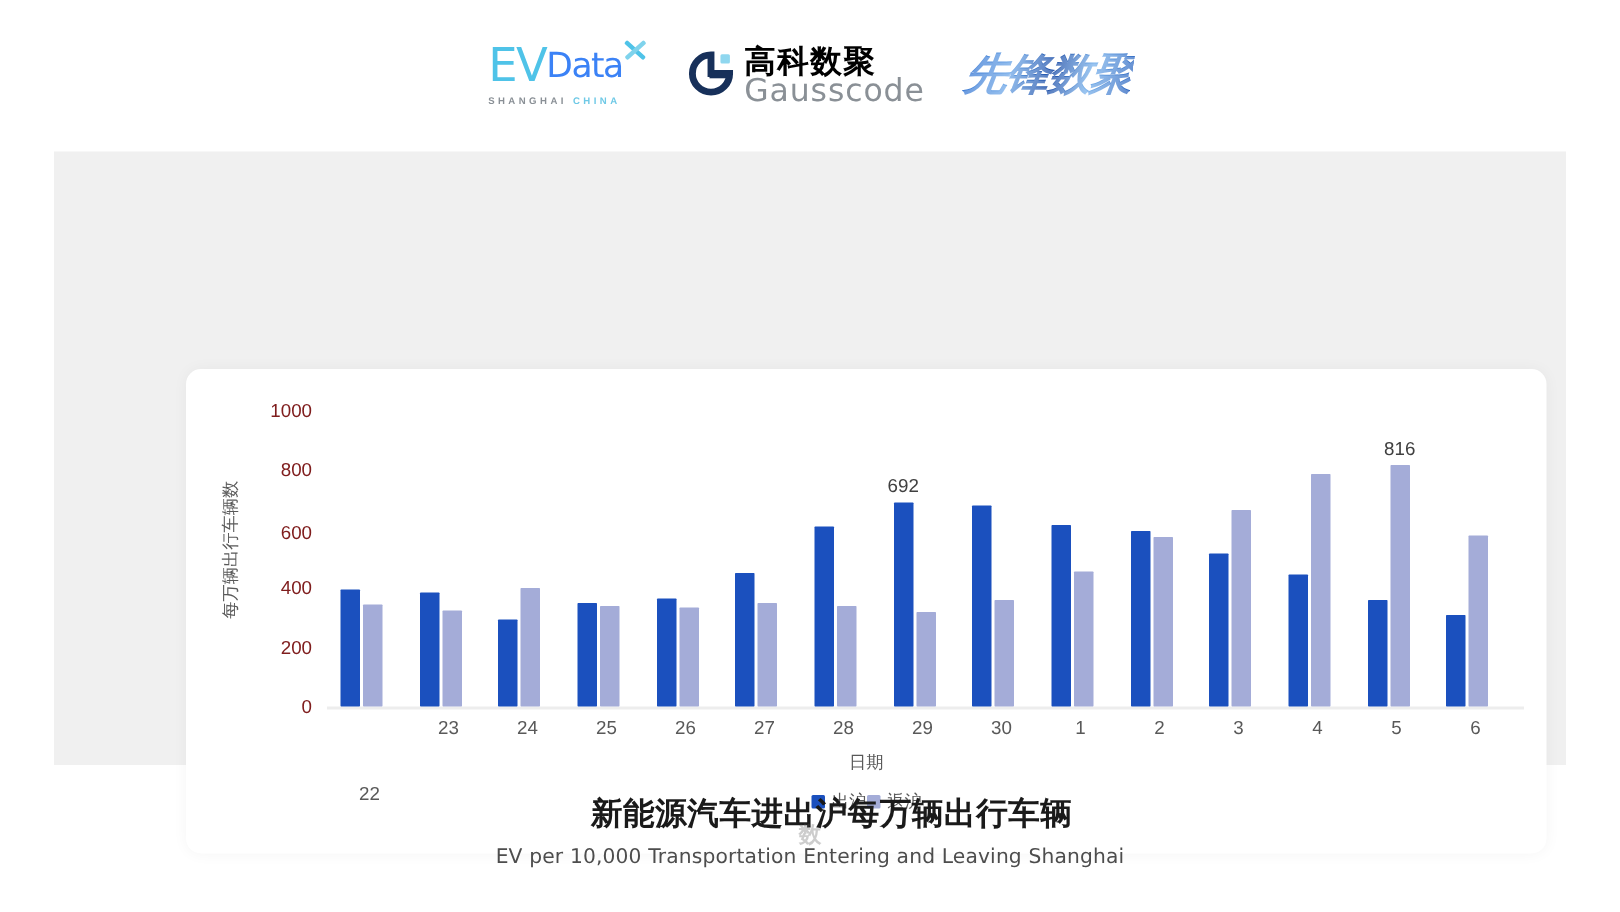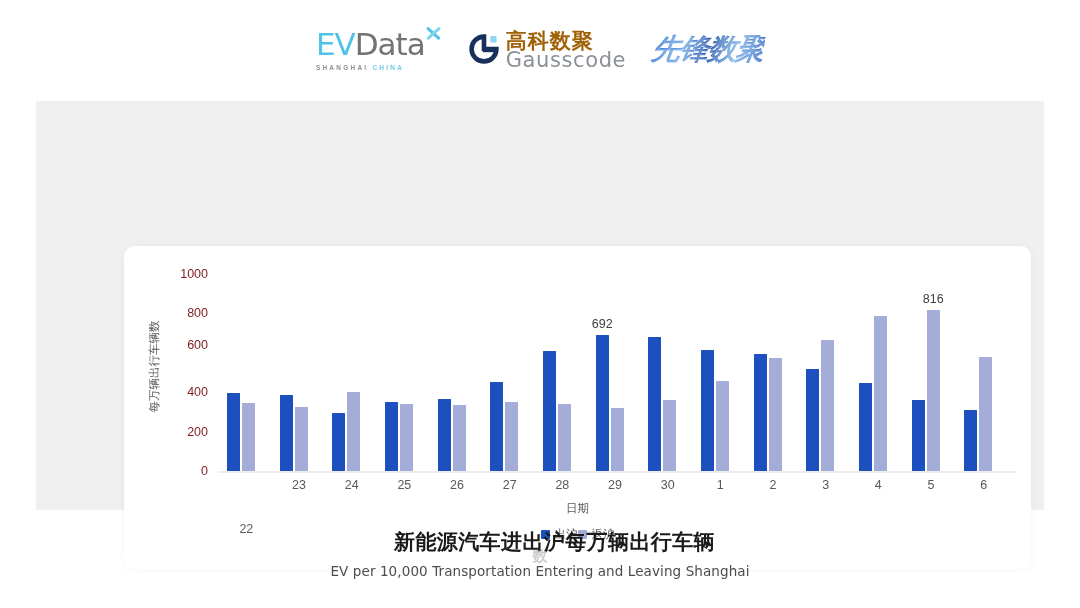--- a/index.html
+++ b/index.html
@@ -18,22 +18,22 @@
   }
   
   .logo-evdata { position: relative; display: flex; flex-direction: column; align-items: flex-start; }
   .evdata-row { display: flex; align-items: flex-start; }
   .evdata-ev {
     font-size: 31px; letter-spacing: -1px; font-weight: 400;
     color: #4FC3E8; line-height: 34px;
     font-family: "DejaVu Sans", sans-serif;
   }
   .evdata-data {
-    font-size: 31px; letter-spacing: -1px; font-weight: 400;
-    color: #737373; line-height: 34px;
+    font-size: 23px; letter-spacing: -1px; font-weight: 400;
+    color: #3b82f6; line-height: 34px;
     font-family: "DejaVu Sans", sans-serif;
   }
   .evdata-x {
     position: relative; width: 20px; height: 20px; margin-left: -2px; margin-top: -4px;
   }
   .evdata-x::before, .evdata-x::after {
     content: ""; position: absolute; left: 2px; top: 9px; width: 17px; height: 2.5px;
     background: #4FC3E8; border-radius: 1px;
   }
   .evdata-x::before { transform: rotate(42deg); }
@@ -43,21 +43,21 @@
     color: #8A9096; white-space: nowrap;
   }
   .evdata-sub .cn { color: #6FC9E6; }
 
   
   .logo-gauss { display: flex; align-items: center; gap: 7px; }
   .gauss-mark { position: relative; width: 30px; height: 30px; flex: 0 0 30px; }
   .gauss-mark svg { display: block; }
   .gauss-text { display: flex; flex-direction: column; }
   .gauss-cn {
-    font-size: 21px; font-weight: 700; color: #a16207; line-height: 22px;
+    font-size: 21px; font-weight: 700; color: #000000; line-height: 22px;
     letter-spacing: 1px; font-family: "DejaVu Sans", sans-serif;
   }
   .gauss-en {
     font-size: 21px; color: #8A9096; line-height: 16px; letter-spacing: 0.6px;
     font-family: "DejaVu Sans", sans-serif;
   }
 
   
   .logo-xianfeng {
     font-size: 29px; font-weight: 700; font-style: italic;
@@ -201,21 +201,21 @@
       <div class="chart" id="chart">
 
         <div class="y-axis-title">
           <span>每万辆出行车辆数</span>
         </div>
 
         <div class="y-ticks" id="y-ticks">
             <div class="y-tick" style="top: 225px;">0</div>
             <div class="y-tick" style="top: 185.6px;">200</div>
             <div class="y-tick" style="top: 146.2px;">400</div>
-            <div class="y-tick" style="top: 99px;">600</div>
+            <div class="y-tick" style="top: 109px;">600</div>
             <div class="y-tick" style="top: 67.4px;">800</div>
             <div class="y-tick" style="top: 28px;">1000</div>
           </div>
 
         <div class="axis-line"></div>
 
         <div class="plot" id="plot">
             <div class="col" style="left: 0px; width: 52.6667px;">
               <div class="bar s0" style="height: 78.406px; background: rgb(27, 80, 190);"></div>
               <div class="bar s1" style="height: 67.965px; background: rgb(164, 172, 216);"></div>

